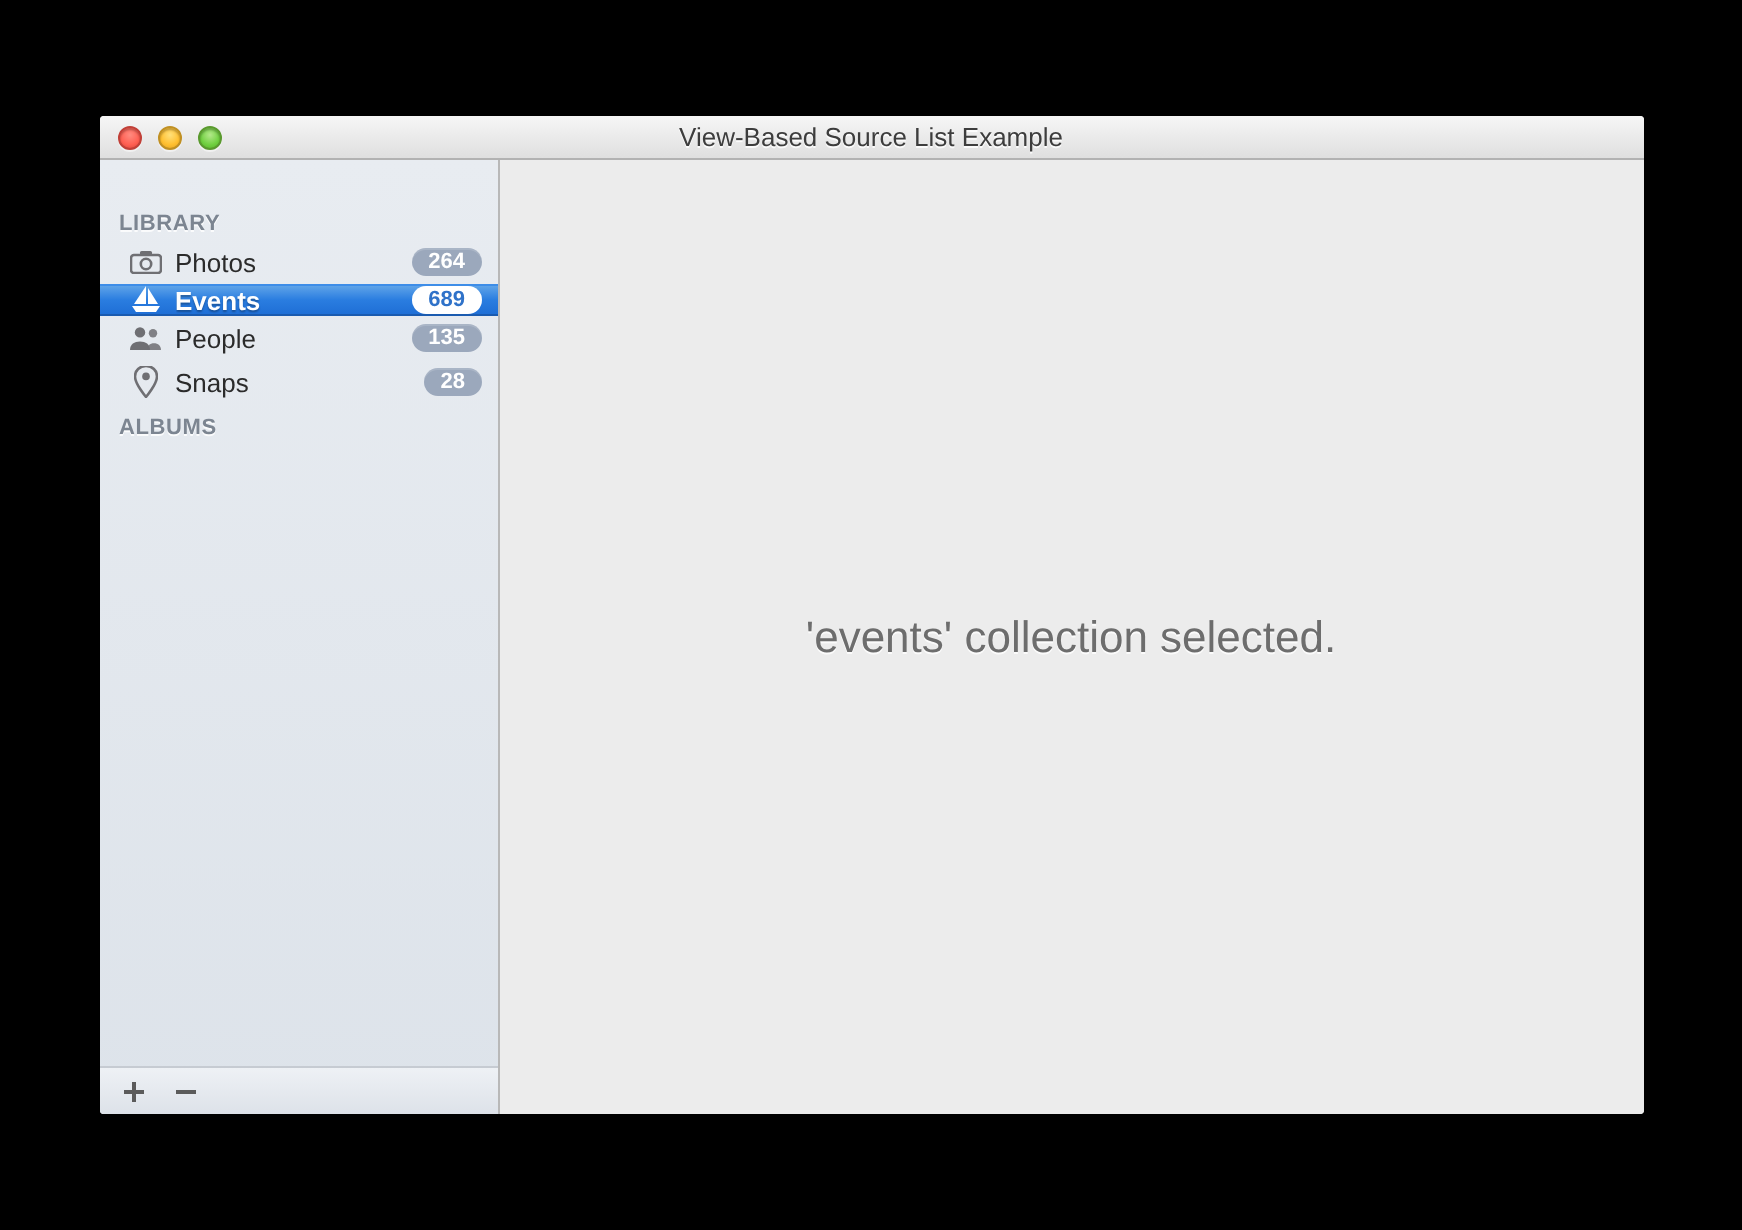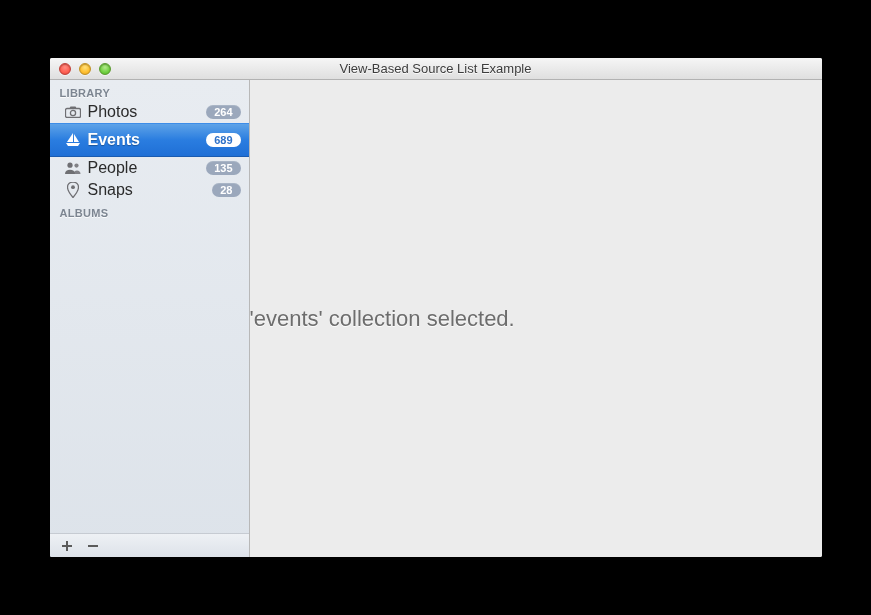--- a/index.html
+++ b/index.html
@@ -63,21 +63,21 @@
   .sidebar {
     width: 200px;
     background: linear-gradient(to bottom, #e8ecf1 0%, #dde3ea 100%);
     border-right: 1px solid #b8b8b8;
     display: flex;
     flex-direction: column;
   }
   .source-list {
     flex: 1;
     overflow-y: auto;
-    padding-top: 1px;
+    padding-top: 20px;
   }
   .group-header {
     font-size: 11px;
     font-weight: bold;
     color: #7c8591;
     text-shadow: 0 1px 0 rgba(255,255,255,0.8);
     padding: 6px 10px 2px 10px;
     letter-spacing: 0.3px;
   }
   .item {
@@ -89,41 +89,41 @@
     cursor: default;
   }
   .item .icon {
     width: 18px; height: 16px;
     display: flex; align-items: center; justify-content: center;
     color: #6f6f73;
   }
   .item .label {
     flex: 1;
     color: #2b2b2b;
-    font-size: 16px;
+    font-size: 13px;
     white-space: nowrap;
     overflow: hidden;
     text-overflow: ellipsis;
   }
   .item .badge {
     background: #9ba8bc;
     color: #fff;
     font-size: 11px;
     font-weight: bold;
     border-radius: 9px;
     padding: 1px 8px;
     min-width: 14px;
     text-align: center;
     box-shadow: inset 0 1px 0 rgba(255,255,255,0.15);
   }
   .item.selected {
     background: linear-gradient(to bottom, #5ea3e8 0%, #2a7de0 50%, #1f6fd6 100%);
     border-top: 1px solid #3d8de8;
     border-bottom: 1px solid #1a5bb0;
-    height: 34px;
+    height: 16px;
   }
   .item.selected .label {
     color: #fff;
     font-weight: bold;
     text-shadow: 0 1px 1px rgba(0,0,0,0.3);
   }
   .item.selected .icon { color: #fff; }
   .item.selected .badge {
     background: #fff;
     color: #2f72c9;
@@ -143,20 +143,21 @@
     color:#5b5b5b;
     font-size: 15px;
     line-height: 1;
     cursor: default;
   }
   .content {
     flex: 1;
     background: #ececec;
     display: flex;
     align-items: center;
+    justify-content: center;
   }
   .content-text {
     color: #6d6d6d;
     font-size: 22px;
     text-shadow: 0 1px 0 rgba(255,255,255,0.8);
   }
   svg { display:block; }
 </style>
 </head>
 <body>

